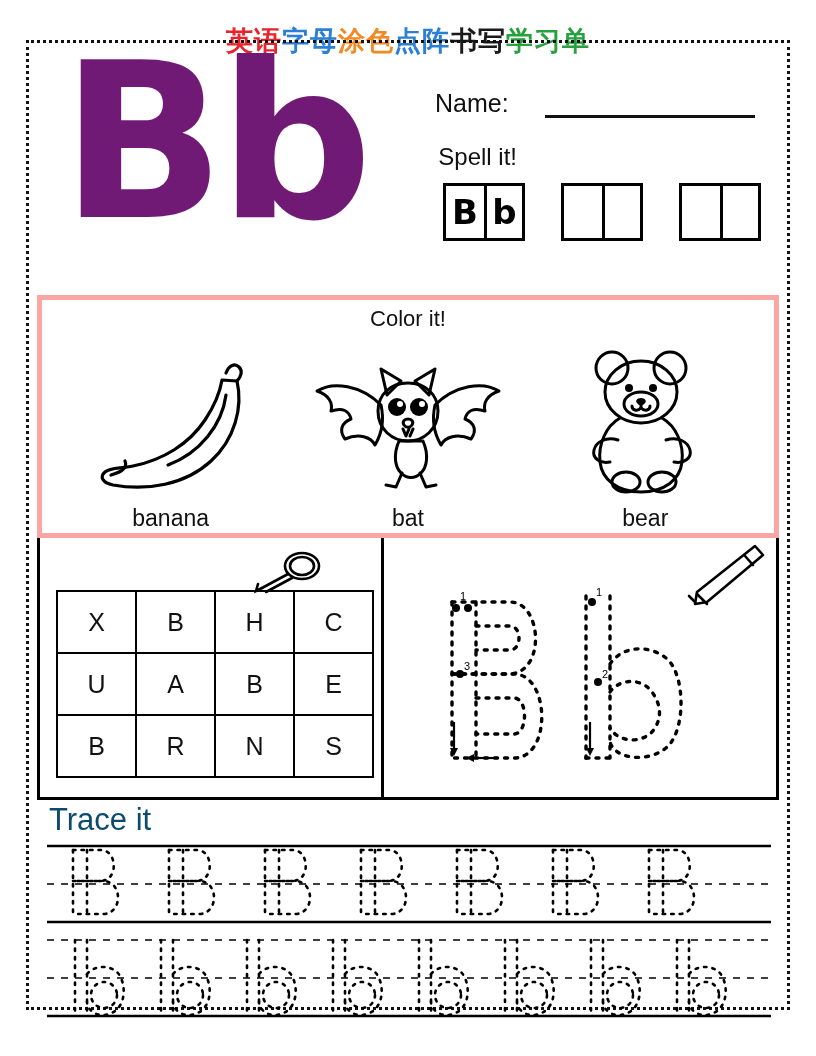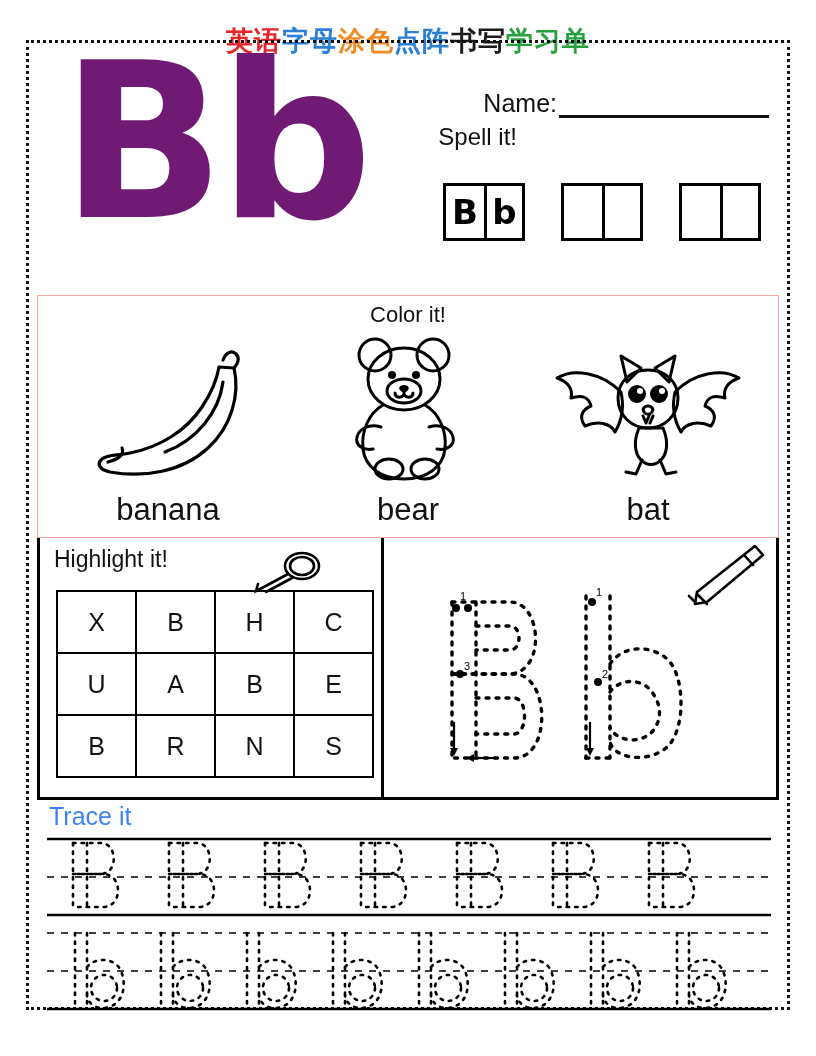--- a/index.html
+++ b/index.html
@@ -61,43 +61,43 @@
     top: -16px;
     font-family: "DejaVu Sans", sans-serif;
     font-weight: 700;
     font-size: 215px;
     line-height: 215px;
     color: #701a75;
     letter-spacing: -6px;
   }
   .name-line {
     position: absolute;
-    right: 10px;
+    right: 24px;
     top: 38px;
     width: 320px;
     display: flex;
     align-items: flex-end;
-    justify-content: flex-end;
+    justify-content: space-between;
   }
   .name-label {
     font-size: 25px;
     color: #111;
     font-family: "Liberation Sans", sans-serif;
   }
   .name-rule {
     flex: 1;
     border-bottom: 3px solid #111;
     height: 22px;
     margin-left: 2px;
     max-width: 210px;
   }
   .spell-label {
     position: absolute;
     right: 262px;
-    top: 72px;
+    top: 92px;
     font-size: 24px;
     color: #111;
   }
   .spell-boxes {
     position: absolute;
     right: 18px;
     top: 132px;
     display: flex;
     gap: 36px;
   }
@@ -116,21 +116,21 @@
     font-weight: 700;
     color: #000;
     box-sizing: border-box;
   }
   .spell-cell + .spell-cell { border-left: 3px solid #000; }
 
   
   .color-box {
     position: relative;
     margin-top: 4px;
-    border: 1px solid #fca5a5;
+    border: 5px solid #fca5a5;
     height: 243px;
     box-sizing: border-box;
   }
   .color-title {
     text-align: center;
     font-size: 22px;
     padding-top: 6px;
     color: #111;
   }
   .color-items {
@@ -144,21 +144,21 @@
     width: 220px;
     text-align: center;
   }
   .color-item .art {
     height: 158px;
     display: flex;
     align-items: center;
     justify-content: center;
   }
   .color-item .caption {
-    font-size: 31px;
+    font-size: 23px;
     color: #111;
     margin-top: 2px;
   }
 
   
   .mid-row {
     display: flex;
     margin-top: 0px;
     height: 262px;
   }
@@ -214,22 +214,22 @@
     top: 44px;
   }
 
   
   .bottom {
     margin-top: 2px;
     position: relative;
     height: 200px;
   }
   .bottom-title {
-    font-size: 25px;
-    color: #3b82f6;
+    font-size: 31px;
+    color: #0c4a6e;
     padding-left: 12px;
   }
   .rule-band {
     position: relative;
     margin-top: 2px;
   }
   .band-svg { display: block; }
 </style>
 </head>
 <body>
@@ -280,20 +280,52 @@
               <path d="M35 126 c14 -4 16 -9 14 -14"></path>
               <path d="M150 46 c-4 30 -26 58 -58 70"></path>
             </g>
           </svg>
         </div>
         <div class="caption">banana</div>
       </div>
 
       <div class="color-item">
         <div class="art">
+          <svg width="210" height="150" viewBox="0 0 210 150">
+            <g fill="none" stroke="#000" stroke-width="3" stroke-linecap="round" stroke-linejoin="round">
+
+              <path d="M78 56 C58 36 30 32 14 42 c12 4 16 12 14 20 c12 -4 18 0 20 8 c-10 4 -12 12 -6 20 c14 -6 26 -2 30 6 c6 -10 10 -22 6 -40z"></path>
+              <path d="M132 56 C152 36 180 32 196 42 c-12 4 -16 12 -14 20 c-12 -4 -18 0 -20 8 c10 4 12 12 6 20 c-14 -6 -26 -2 -30 6 c-6 -10 -10 -22 -6 -40z"></path>
+
+              <path d="M84 46 l-6 -26 l20 12z"></path>
+              <path d="M126 46 l6 -26 l-20 12z"></path>
+
+              <path d="M105 34 c18 0 30 12 30 28 c0 18 -14 30 -30 30 c-16 0 -30 -12 -30 -30 c0 -16 12 -28 30 -28z"></path>
+
+              <circle cx="94" cy="58" r="9" fill="#000" stroke="none"></circle>
+              <circle cx="116" cy="58" r="9" fill="#000" stroke="none"></circle>
+              <circle cx="97" cy="55" r="3" fill="#fff" stroke="none"></circle>
+              <circle cx="119" cy="55" r="3" fill="#fff" stroke="none"></circle>
+
+              <path d="M105 70 c-4 0 -6 3 -4 6 c2 3 6 3 8 0 c2 -3 0 -6 -4 -6z"></path>
+              <path d="M100 80 l3 7 l3 -7"></path>
+              <path d="M110 80 l-3 7"></path>
+
+              <path d="M96 92 c-6 14 -4 26 2 32 c6 6 14 6 20 0 c6 -6 8 -18 2 -32z"></path>
+
+              <path d="M99 124 l-6 14 l-10 -2"></path>
+              <path d="M117 124 l6 14 l10 -2"></path>
+            </g>
+          </svg>
+        </div>
+        <div class="caption">bat</div>
+      </div>
+
+      <div class="color-item">
+        <div class="art">
           <svg width="190" height="160" viewBox="0 0 190 160">
             <g fill="none" stroke="#000" stroke-width="3" stroke-linecap="round" stroke-linejoin="round">
 
               <circle cx="62" cy="24" r="16"></circle>
               <circle cx="120" cy="24" r="16"></circle>
 
               <ellipse cx="91" cy="48" rx="36" ry="31"></ellipse>
 
               <circle cx="79" cy="44" r="4" fill="#000" stroke="none"></circle>
               <circle cx="103" cy="44" r="4" fill="#000" stroke="none"></circle>
@@ -310,59 +342,26 @@
               <path d="M116 96 c12 -4 22 2 24 10 c2 8 -6 14 -16 12"></path>
 
               <ellipse cx="76" cy="138" rx="14" ry="10"></ellipse>
               <ellipse cx="112" cy="138" rx="14" ry="10"></ellipse>
             </g>
           </svg>
         </div>
         <div class="caption">bear</div>
       </div>
 
-      <div class="color-item">
-        <div class="art">
-          <svg width="210" height="150" viewBox="0 0 210 150">
-            <g fill="none" stroke="#000" stroke-width="3" stroke-linecap="round" stroke-linejoin="round">
-
-              <path d="M78 56 C58 36 30 32 14 42 c12 4 16 12 14 20 c12 -4 18 0 20 8 c-10 4 -12 12 -6 20 c14 -6 26 -2 30 6 c6 -10 10 -22 6 -40z"></path>
-              <path d="M132 56 C152 36 180 32 196 42 c-12 4 -16 12 -14 20 c-12 -4 -18 0 -20 8 c10 4 12 12 6 20 c-14 -6 -26 -2 -30 6 c-6 -10 -10 -22 -6 -40z"></path>
-
-              <path d="M84 46 l-6 -26 l20 12z"></path>
-              <path d="M126 46 l6 -26 l-20 12z"></path>
-
-              <path d="M105 34 c18 0 30 12 30 28 c0 18 -14 30 -30 30 c-16 0 -30 -12 -30 -30 c0 -16 12 -28 30 -28z"></path>
-
-              <circle cx="94" cy="58" r="9" fill="#000" stroke="none"></circle>
-              <circle cx="116" cy="58" r="9" fill="#000" stroke="none"></circle>
-              <circle cx="97" cy="55" r="3" fill="#fff" stroke="none"></circle>
-              <circle cx="119" cy="55" r="3" fill="#fff" stroke="none"></circle>
-
-              <path d="M105 70 c-4 0 -6 3 -4 6 c2 3 6 3 8 0 c2 -3 0 -6 -4 -6z"></path>
-              <path d="M100 80 l3 7 l3 -7"></path>
-              <path d="M110 80 l-3 7"></path>
-
-              <path d="M96 92 c-6 14 -4 26 2 32 c6 6 14 6 20 0 c6 -6 8 -18 2 -32z"></path>
-
-              <path d="M99 124 l-6 14 l-10 -2"></path>
-              <path d="M117 124 l6 14 l10 -2"></path>
-            </g>
-          </svg>
-        </div>
-        <div class="caption">bat</div>
-      </div>
-
     </div>
   </div>
 
   <div class="mid-row">
 
     <div class="highlight-box">
-      <div class="section-head">Highlight it!</div>
       <div class="mag-icon">
         <svg width="80" height="50" viewBox="0 0 80 50">
           <g fill="none" stroke="#000" stroke-width="2.6" stroke-linecap="round">
             <ellipse cx="54" cy="22" rx="17" ry="13"></ellipse>
             <ellipse cx="54" cy="22" rx="12" ry="9"></ellipse>
             <path d="M40 30 L14 44"></path>
             <path d="M44 34 L18 48"></path>
             <path d="M14 44 l-6 3 l2 -7"></path>
           </g>
         </svg>

